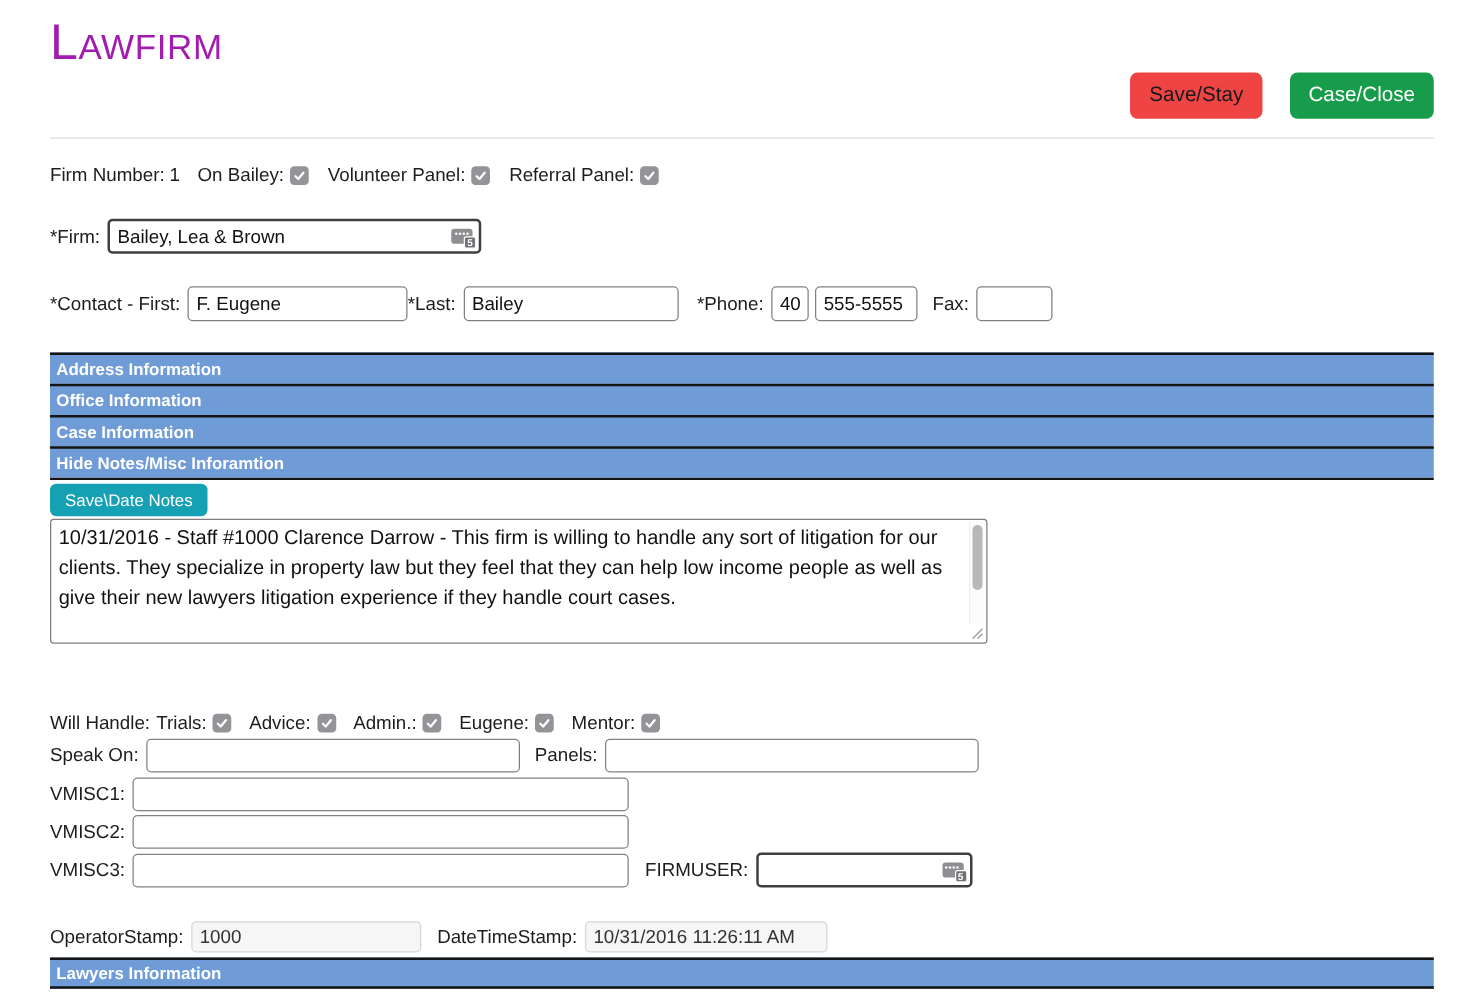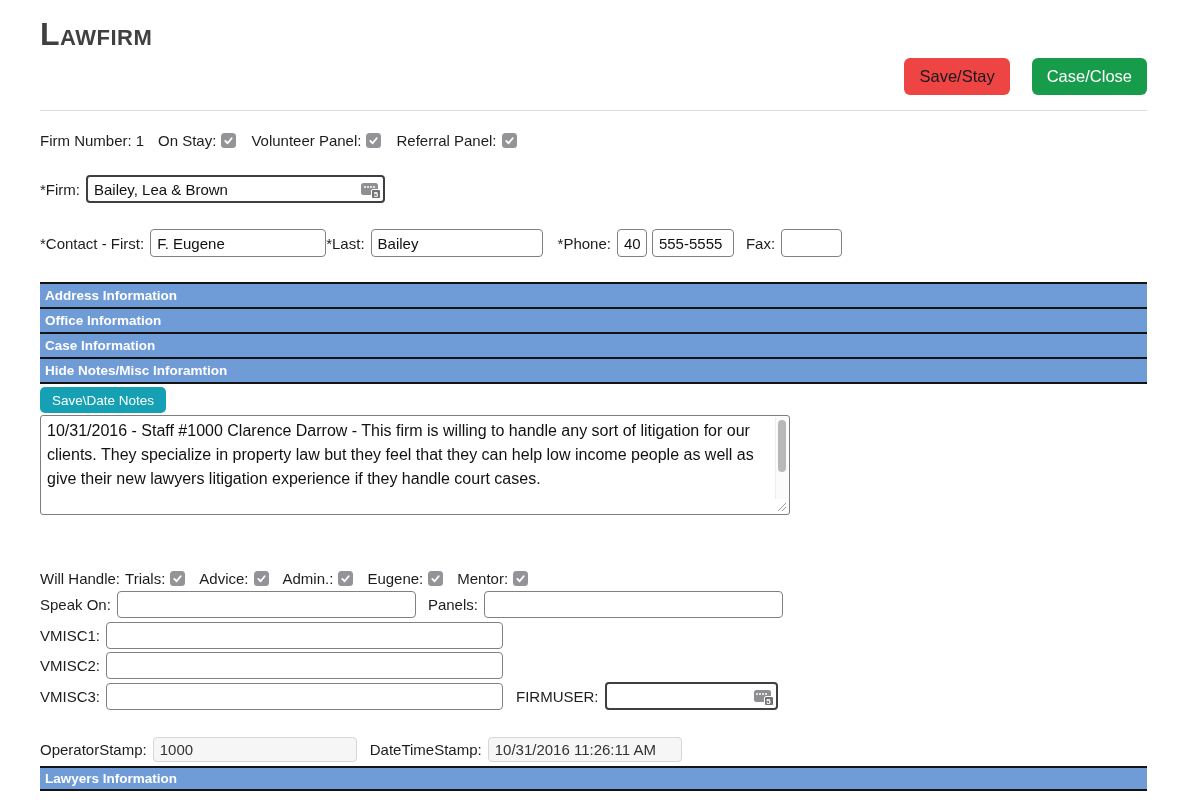--- a/index.html
+++ b/index.html
@@ -6,22 +6,22 @@
   html,body { background:#ffffff; }
   body {
     width:1187px; min-height:800px;
     font-family:"Liberation Sans", sans-serif;
     color:#1d1d1f;
   }
   .pad { padding-left:40px; padding-right:40px; }
   
   header { padding-top:12px; }
   h1.title {
-    font-size:32px; line-height:44px; font-weight:bold;
-    color:#404040; font-variant:small-caps; letter-spacing:0.5px;
+    font-size:40px; line-height:44px; font-weight:normal;
+    color:#a21caf; font-variant:small-caps; letter-spacing:0.5px;
   }
   .btn-row { display:flex; justify-content:flex-end; gap:22px; margin-top:2px; }
   .btn {
     border:none; border-radius:6px; height:37px; padding:0 15px;
     font-size:16.5px; font-family:inherit; cursor:pointer;
   }
   .btn-stay { background:#ef4444; color:#19191c; }
   .btn-close { background:#169c4a; color:#ffffff; }
   .header-divider { border:none; border-top:1px solid #dddddd; margin-top:15px; }
   
@@ -42,21 +42,21 @@
     padding:0 6px; font-size:15px; font-family:inherit; color:#111;
   }
   input.txt.dark { border:2px solid #3f3f3f; }
   input.txt.sm { height:27px; }
   input.stamp {
     height:25px; background:#f6f6f6; border:1px solid #d6d6d6;
     border-radius:4px; color:#333333;
   }
   .w300{width:299px}.w176{width:176px}.w172{width:172px}.w30{width:30px;padding:0 2px;}
   .w82{width:82px}.w61{width:61px}.w397{width:397px}.w173{width:173px}
-  .w180{width:204px}.w174{width:194px}
+  .w180{width:184px}.w174{width:194px}
   
   .iconwrap { position:relative; display:inline-block; }
   .iconwrap input { padding-right:16px; }
   .af-icon {
     position:absolute; right:7px; top:50%; transform:translateY(-50%);
     width:17px; height:12px; background:#8e8e93; border-radius:2.5px;
   }
   .af-icon::before {
     content:""; position:absolute; top:2.5px; left:2.5px; width:2px; height:2px;
     border-radius:50%; background:#fff;
@@ -118,21 +118,21 @@
   </div>
   <hr class="header-divider">
 </header>
 
 <main class="pad">
 
   <div class="row r-summary">
     <span class="lbl nogap">Firm Number:</span>
     <span class="val">1</span>
     <span class="cbg ml14">
-      <span class="lbl nogap">On Stay:</span>
+      <span class="lbl nogap">On Bailey:</span>
       <span class="cb" role="checkbox" aria-checked="true">
           <svg width="11" height="11" viewBox="0 0 12 12">
             <path d="M2.5 6.5l2.5 2.5 4.5-5.5" stroke="#fff" stroke-width="2" fill="none" stroke-linecap="round" stroke-linejoin="round"></path>
           </svg>
         </span>
     </span>
     <span class="cbg ml15">
       <span class="lbl nogap">Volunteer Panel:</span>
       <span class="cb" role="checkbox" aria-checked="true">
           <svg width="11" height="11" viewBox="0 0 12 12">

